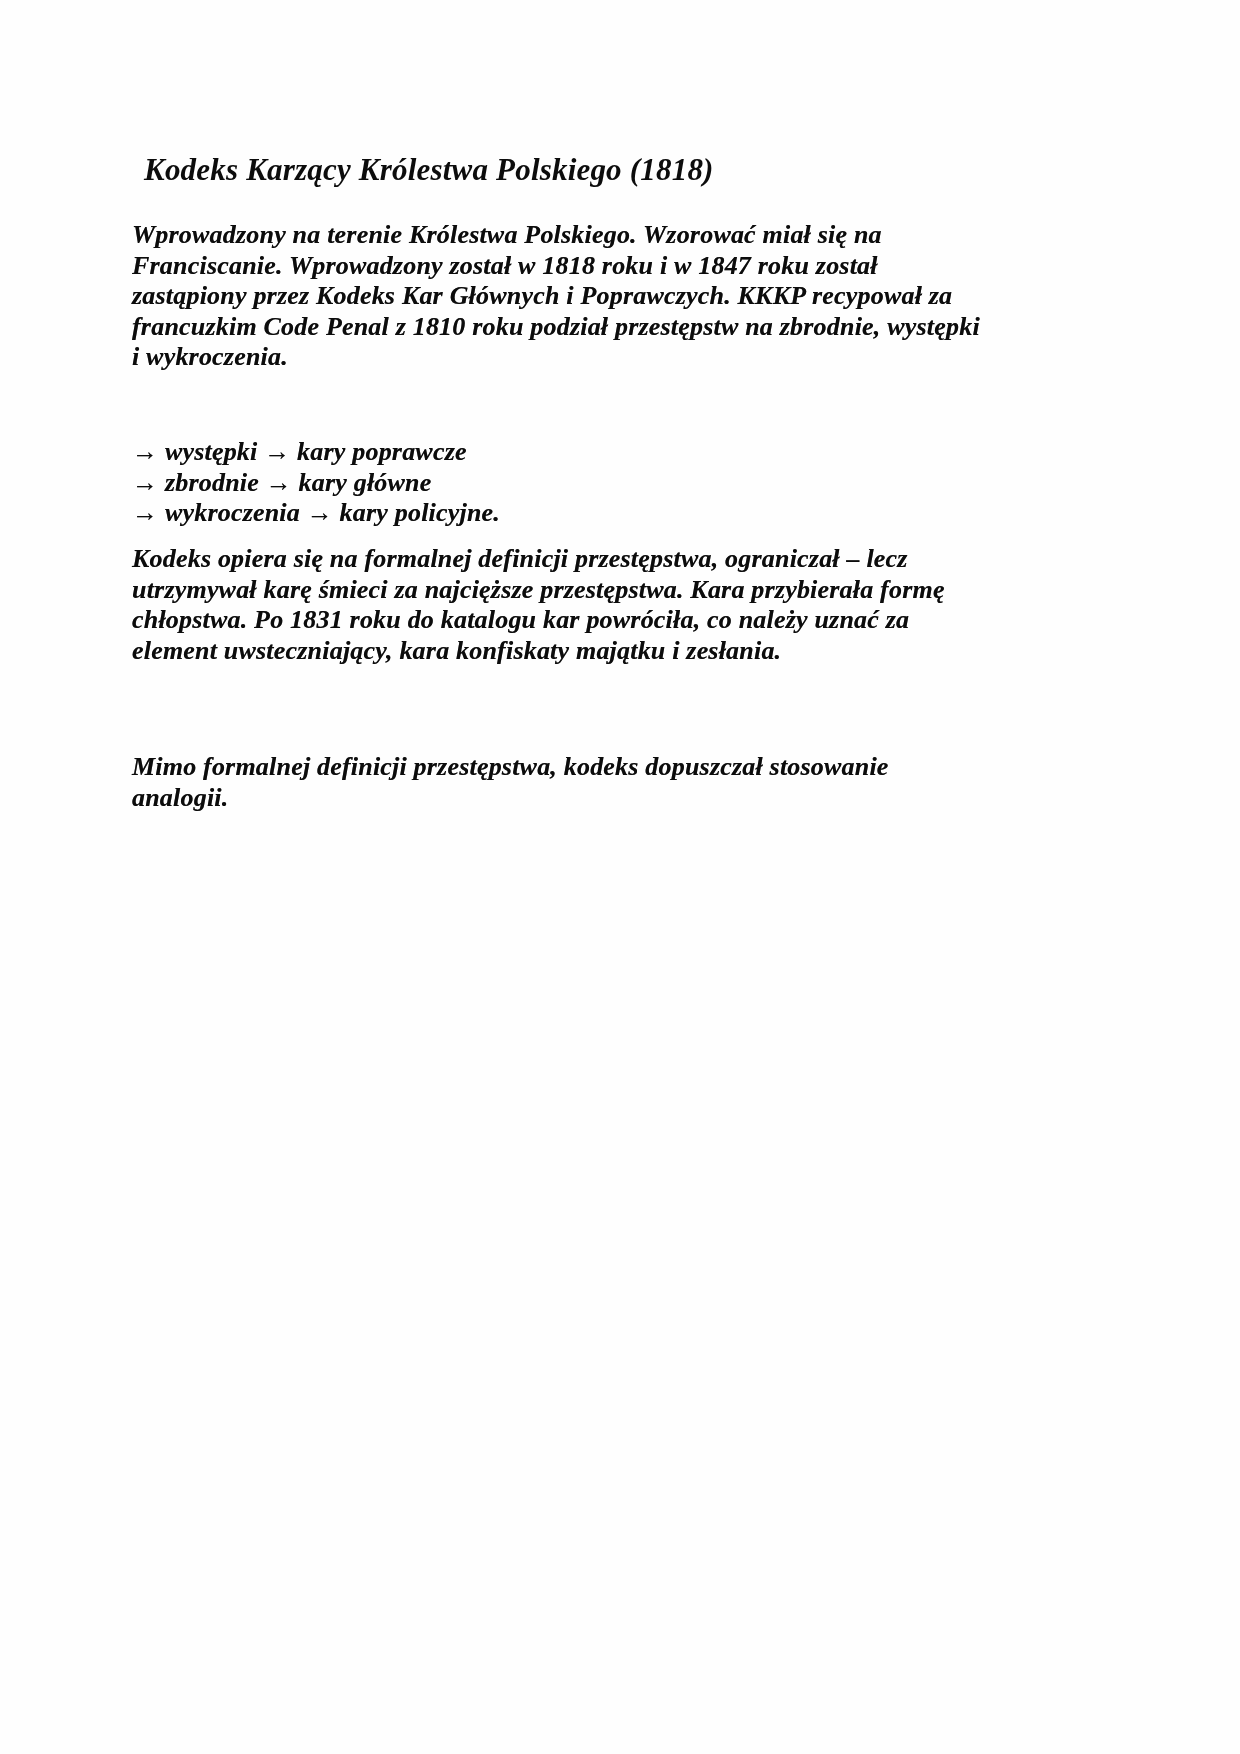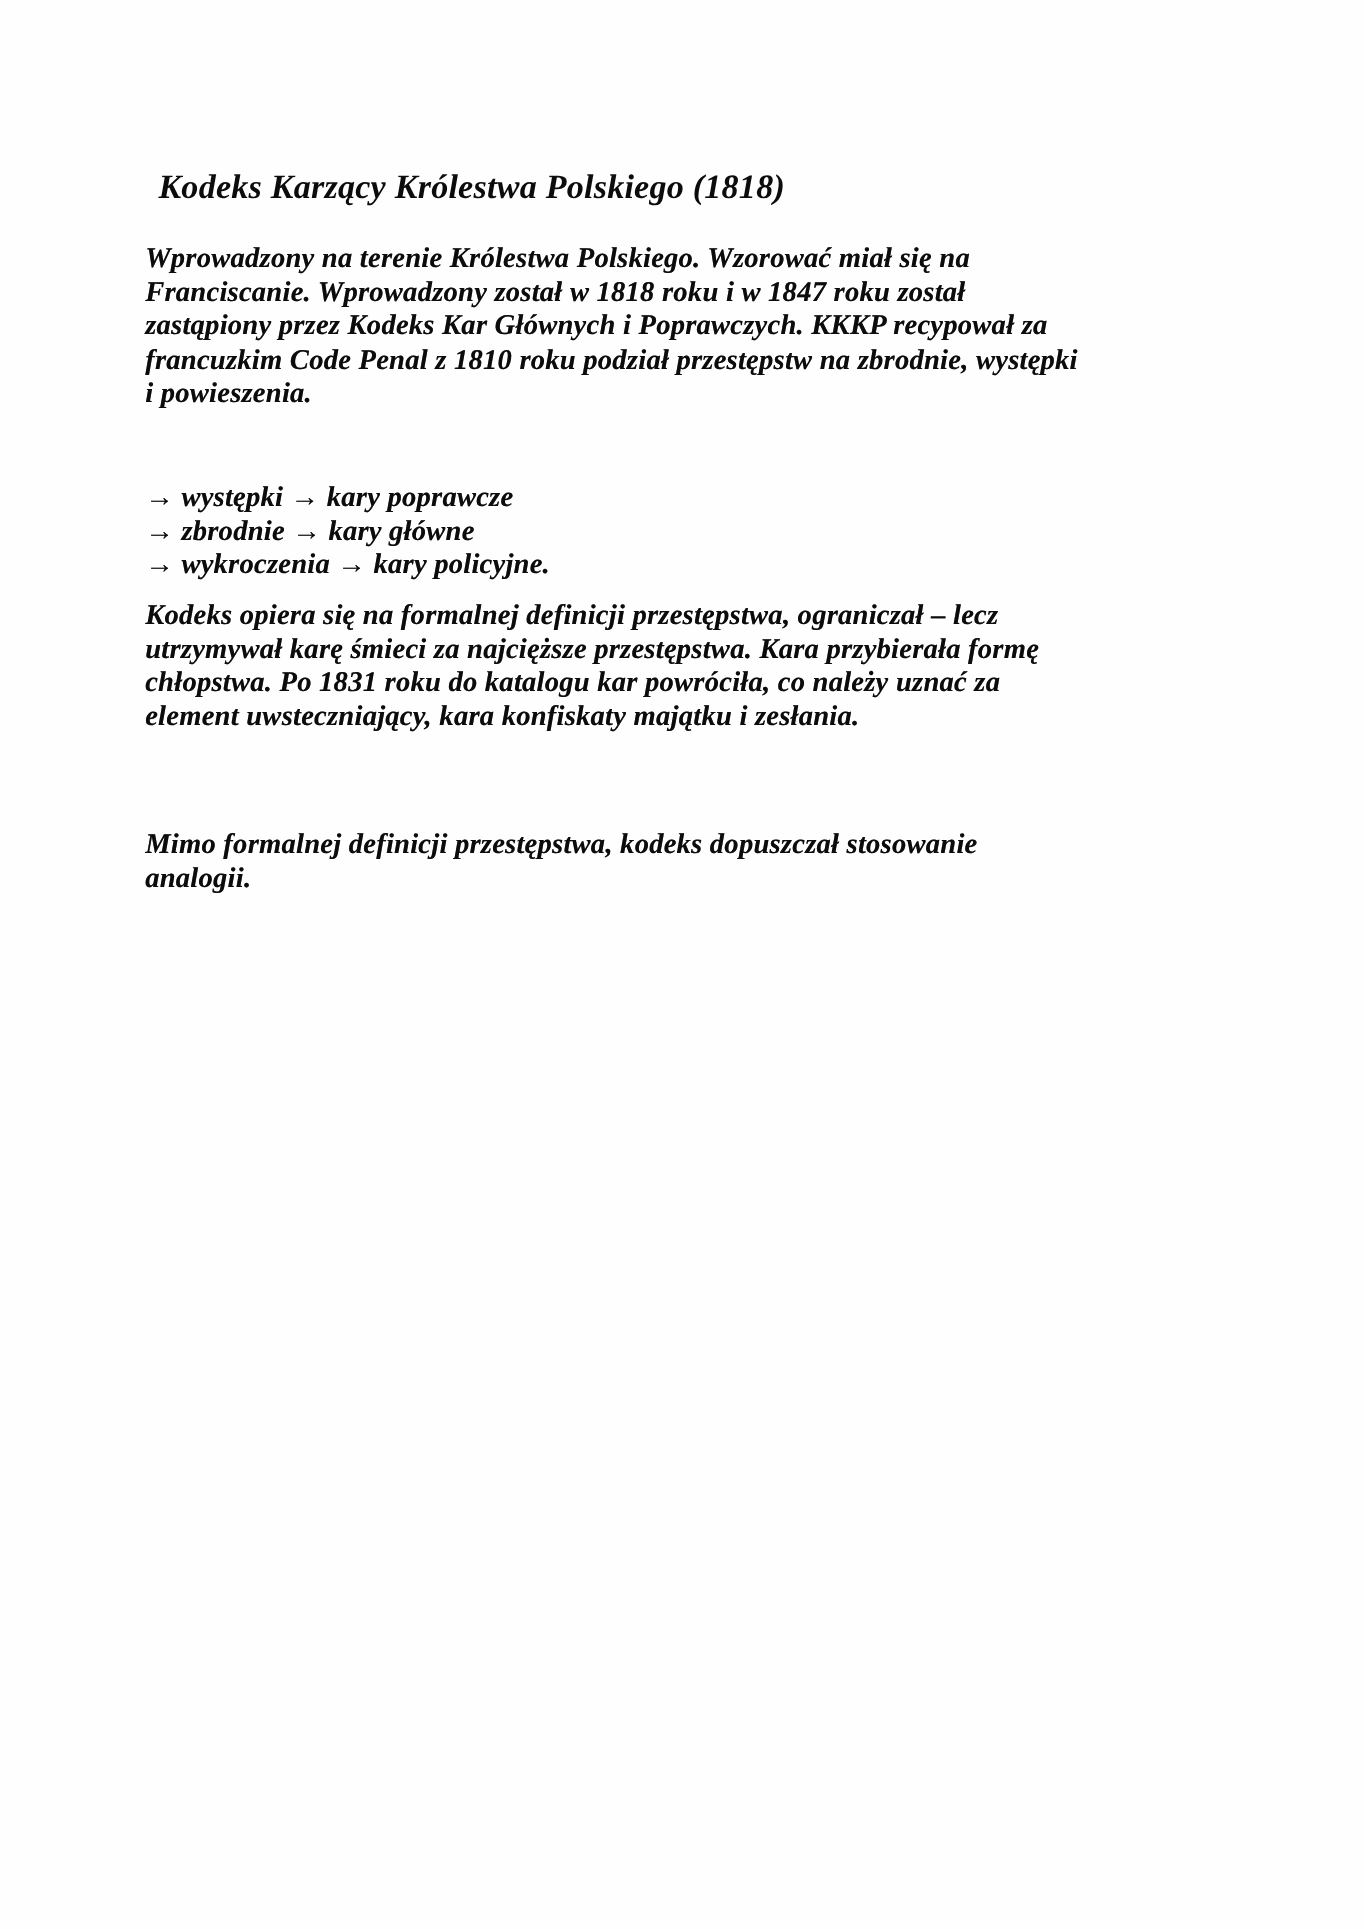--- a/index.html
+++ b/index.html
@@ -52,21 +52,21 @@
 
 <div class="page">
 
   <h1 class="doc-title">Kodeks Karzący Królestwa Polskiego (1818)</h1>
 
   <div class="text-block intro-block">
     <div class="line">Wprowadzony na terenie Królestwa Polskiego. Wzorować miał się na</div>
     <div class="line">Franciscanie. Wprowadzony został w 1818 roku i w 1847 roku został</div>
     <div class="line">zastąpiony przez Kodeks Kar Głównych i Poprawczych. KKKP recypował za</div>
     <div class="line">francuzkim Code Penal z 1810 roku podział przestępstw na zbrodnie, występki</div>
-    <div class="line">i powieszenia.</div>
+    <div class="line">i wykroczenia.</div>
   </div>
 
   <div class="text-block arrow-block">
     <div class="line">→ występki → kary poprawcze</div>
     <div class="line">→ zbrodnie → kary główne</div>
     <div class="line">→ wykroczenia → kary policyjne.</div>
   </div>
 
   <div class="text-block body-block">
     <div class="line">Kodeks opiera się na formalnej definicji przestępstwa, ograniczał – lecz</div>

